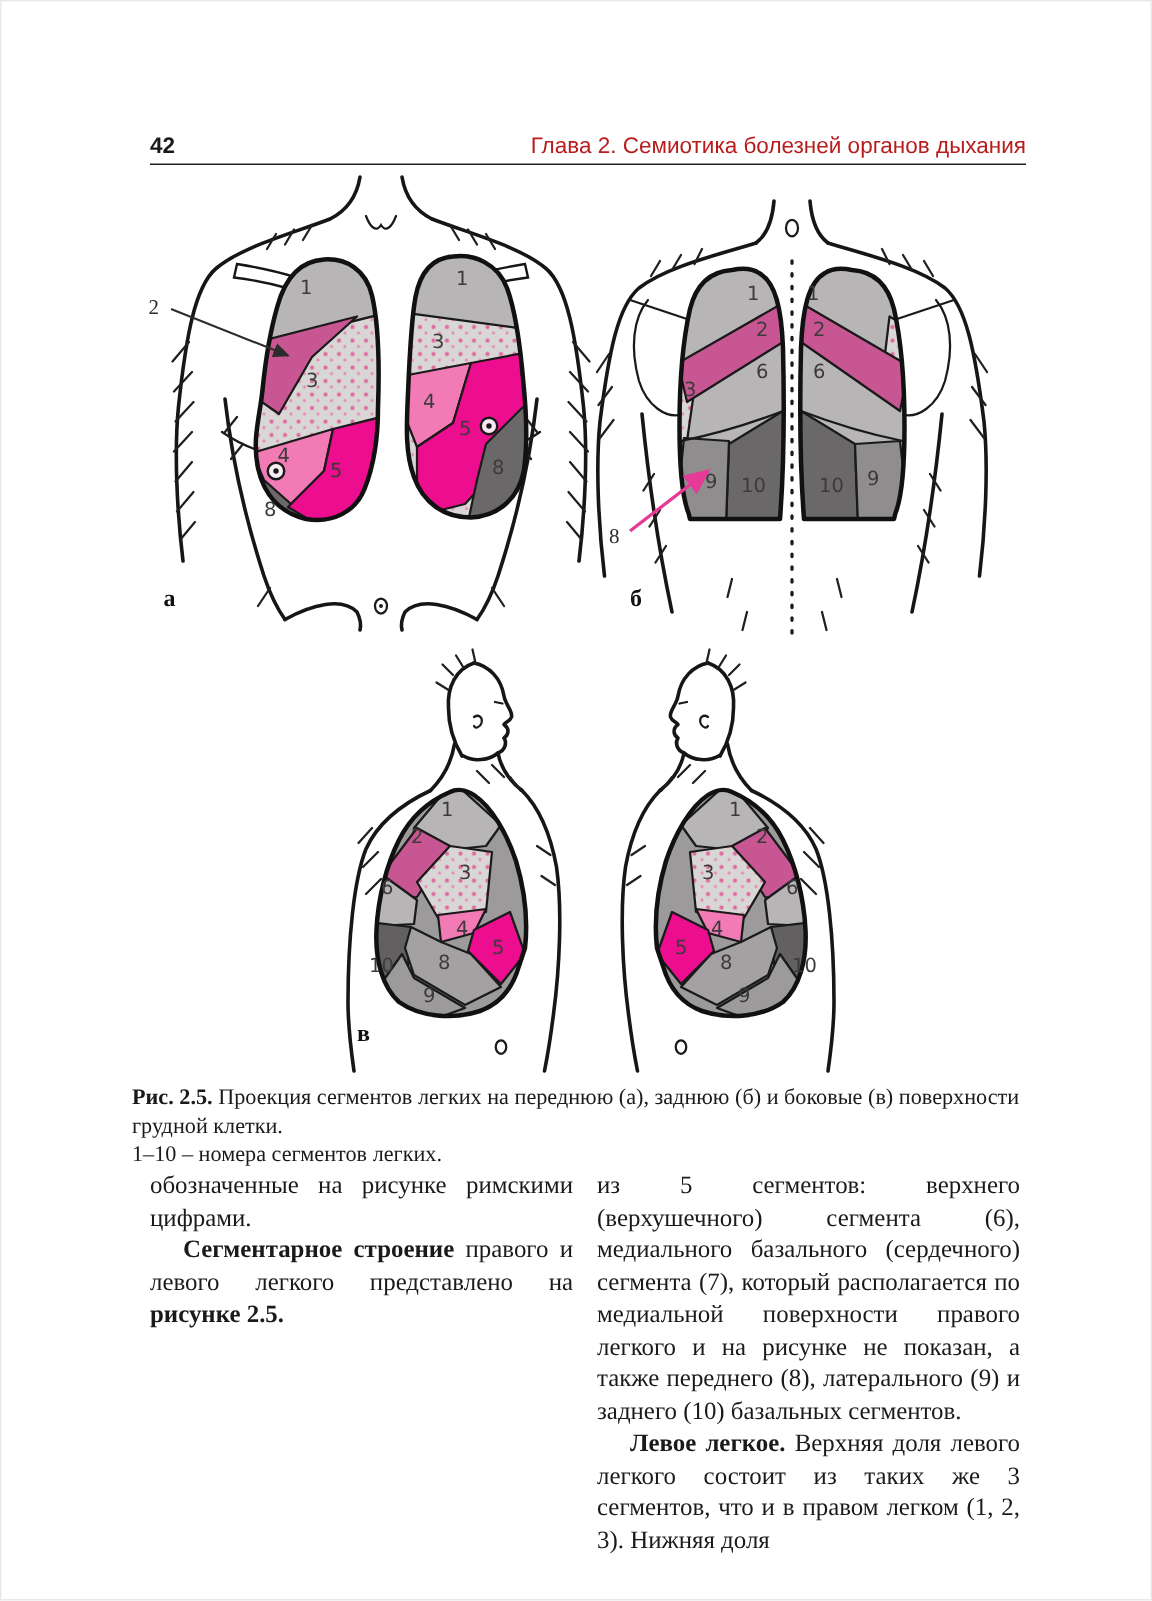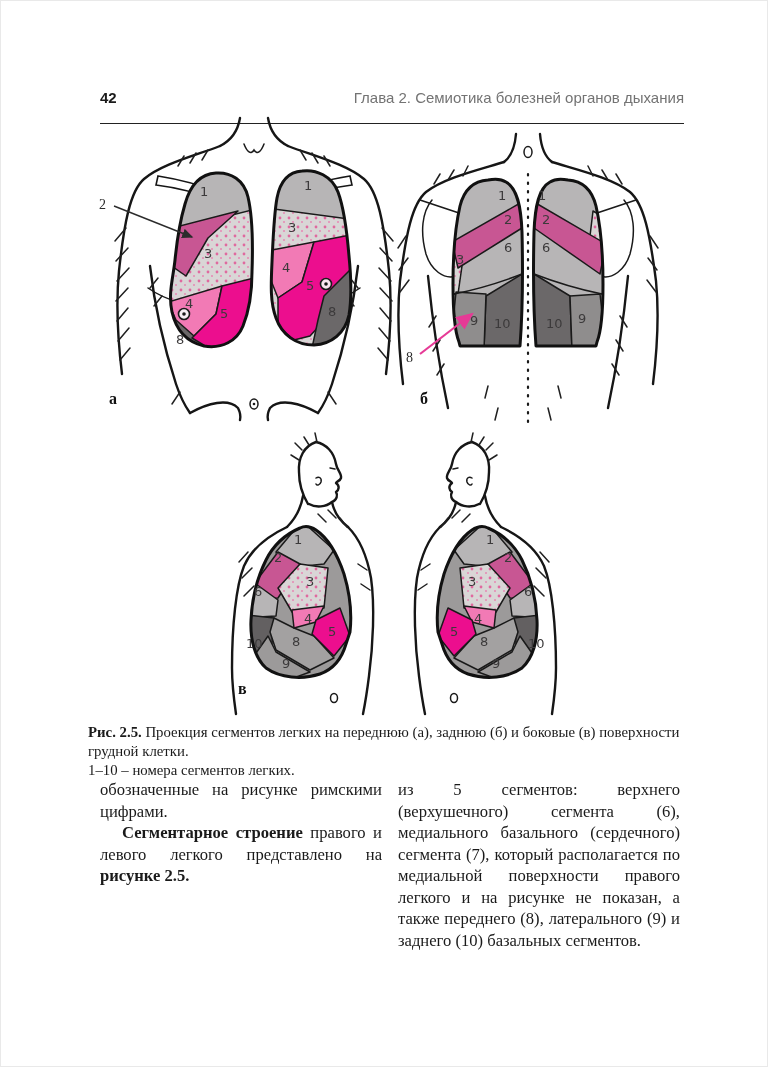--- a/index.html
+++ b/index.html
@@ -6,24 +6,24 @@
   body{
     width:768px;height:1067px;position:relative;background:#ffffff;
     font-family:"Liberation Serif", serif;color:#1a1a1a;overflow:hidden;
     box-shadow:inset 0 0 0 1px #e9e9e9;
   }
   
   .pg-header{
     position:absolute;left:100px;right:84px;top:84px;height:22px;
     font-family:"Liberation Sans", sans-serif;font-size:15px;
     display:flex;justify-content:space-between;align-items:flex-end;
-    border-bottom:1.5px solid #222;padding-bottom:17px;
+    border-bottom:1.5px solid #222;padding-bottom:3px;
   }
   .pg-num{font-weight:bold;}
-  .pg-chapter{font-weight:normal;color:#737373;}
+  .pg-chapter{font-weight:normal;color:#b91c1c;}
   
   .figure-wrap{position:absolute;left:88px;top:116px;width:600px;height:602px;}
   svg text.segnum{font-family:"DejaVu Sans", sans-serif;font-size:13px;fill:#3c3a3b;}
   svg text.viewlab{font-family:"Liberation Serif", serif;font-size:16px;font-weight:bold;fill:#111;}
   svg text.ptrlab{font-family:"Liberation Serif", serif;font-size:14px;fill:#2c2c2c;}
   .seg{stroke:#1a1a1a;stroke-width:1.5;stroke-linejoin:round;}
   .outline{fill:none;stroke:#161616;stroke-width:2.4;stroke-linecap:round;stroke-linejoin:round;}
   .outline-thick{fill:none;stroke:#111;stroke-width:3;stroke-linejoin:round;}
   .thin{fill:none;stroke:#1a1a1a;stroke-width:1.5;stroke-linecap:round;}
   .hatch{fill:none;stroke:#202020;stroke-width:1.5;stroke-linecap:round;}
@@ -273,14 +273,15 @@
   <span class="cap-note">1–10 – номера сегментов легких.</span>
 </div>
 
 <div class="columns">
   <div class="col">
     <p><span>обозначенные на рисунке римскими цифрами.</span></p>
     <p class="indent"><span class="b">Сегментарное строение</span><span> правого и левого легкого представлено на </span><span class="b">рисунке 2.5.</span></p>
   </div>
   <div class="col">
     <p><span>из 5 сегментов: верхнего (верхушечного) сегмента (6), медиального базального (сердечного) сегмента (7), который располагается по медиальной поверхности правого легкого и на рисунке не показан, а также переднего (8), латерального (9) и заднего (10) базальных сегментов.</span></p>
+    <p class="indent"><span class="b">Левое легкое.</span><span> Верхняя доля левого легкого состоит из таких же 3 сегментов, что и в правом легком (1, 2, 3). Нижняя доля</span></p>
   </div>
 </div>
 
 </body></html>

